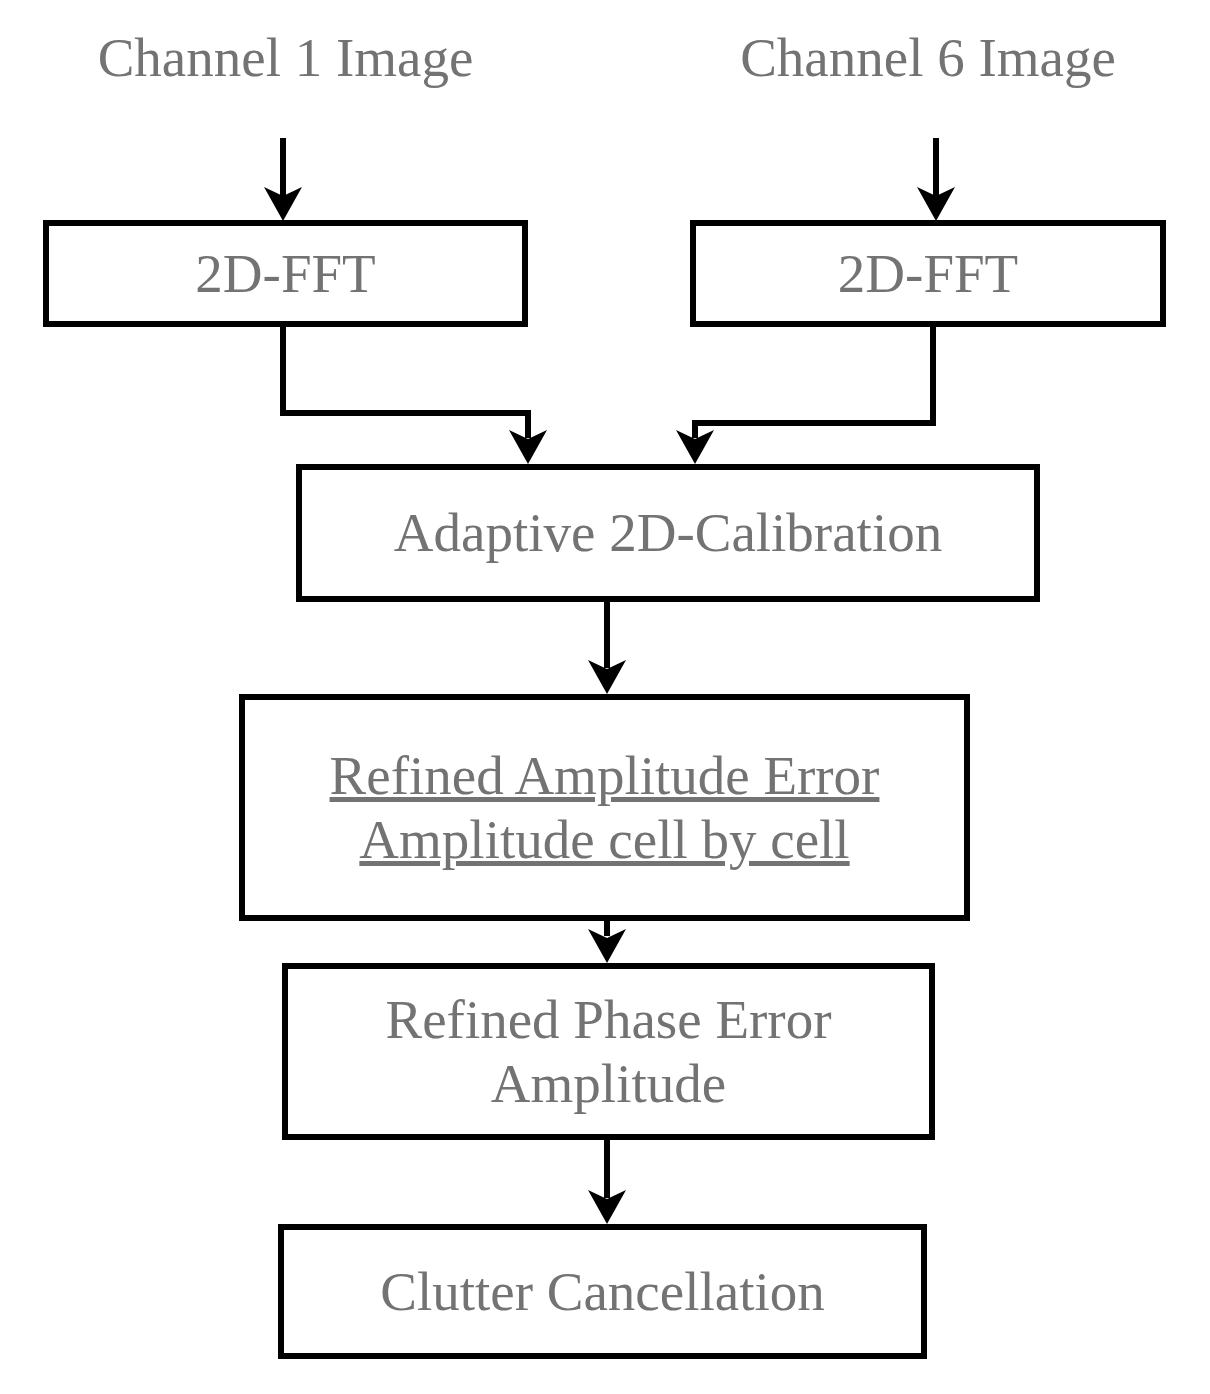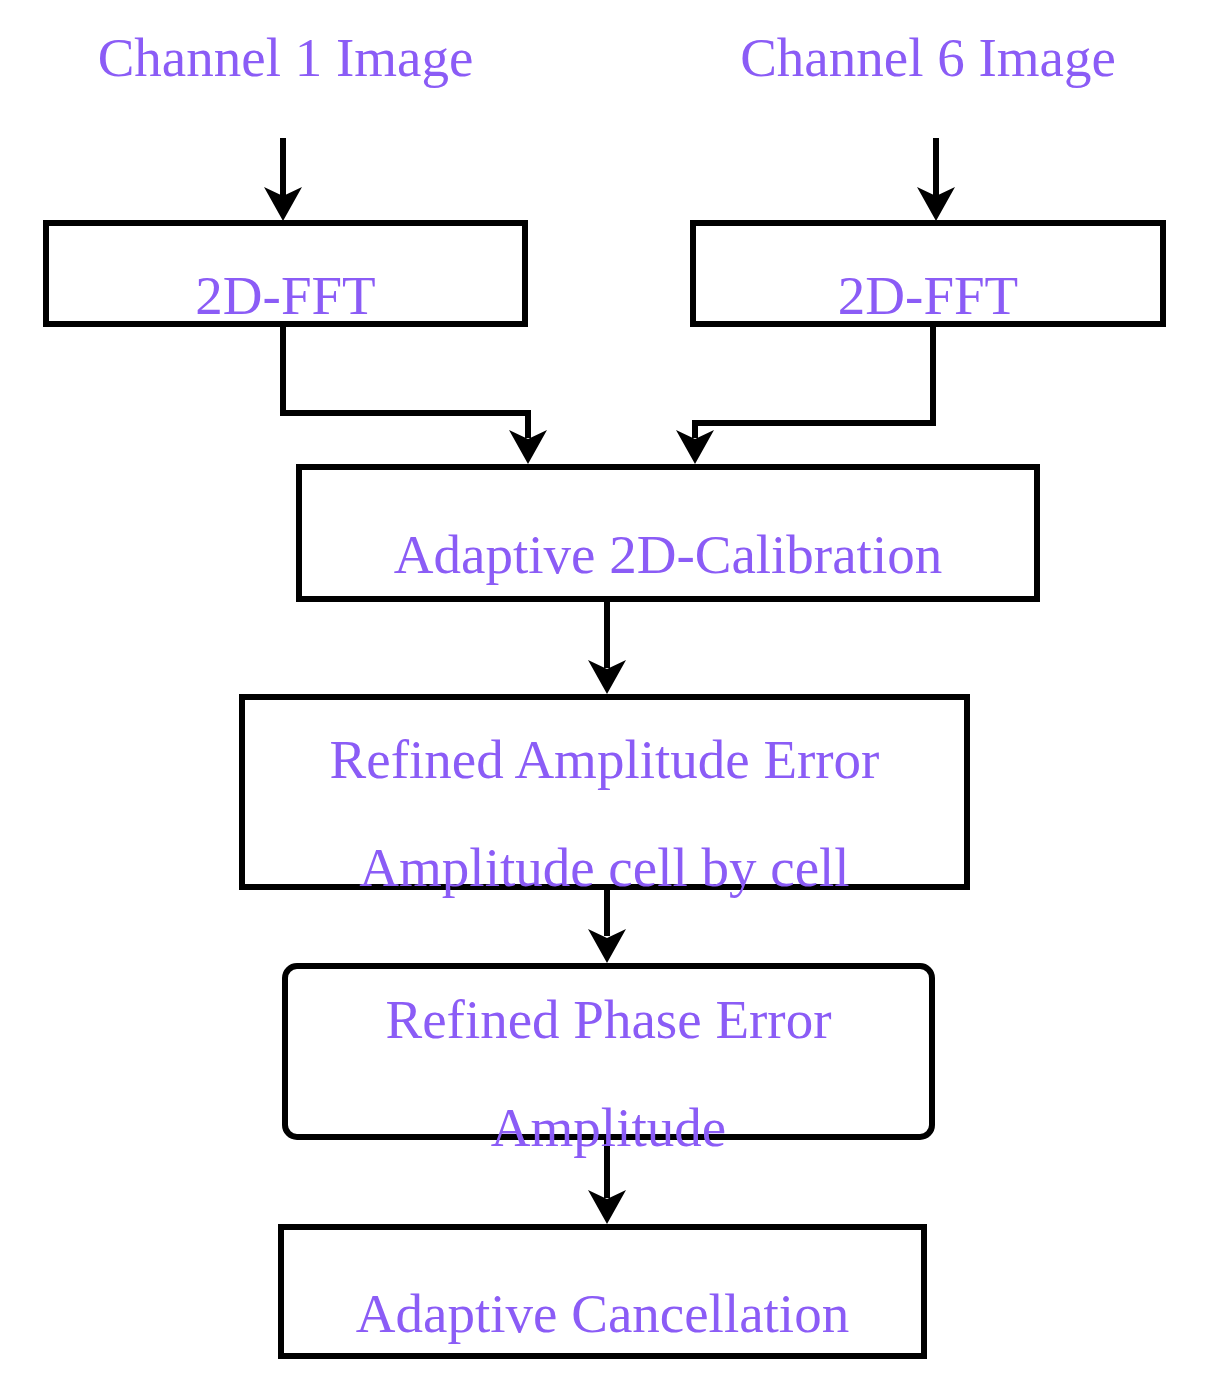--- a/index.html
+++ b/index.html
@@ -6,21 +6,21 @@
     margin: 0;
     padding: 0;
     background: #ffffff;
   }
   .canvas {
     position: relative;
     width: 1210px;
     height: 1394px;
     background: #ffffff;
     font-family: "Liberation Serif", "DejaVu Serif", serif;
-    color: #8b5cf6;
+    color: #737373;
     overflow: hidden;
   }
   .connector-layer {
     position: absolute;
     left: 0;
     top: 0;
     width: 1210px;
     height: 1394px;
     pointer-events: none;
   }
@@ -50,27 +50,26 @@
     flex-direction: column;
     align-items: center;
     justify-content: center;
     text-align: center;
     font-size: 55px;
     line-height: 64px;
   }
   .node span {
     display: block;
     white-space: nowrap;
-    margin-top: 44px;
   }
   .node-fft-left   { left: 43px;  top: 220px;  width: 485px; height: 107px; }
   .node-fft-right  { left: 690px; top: 220px;  width: 476px; height: 107px; }
   .node-calibration{ left: 296px; top: 464px;  width: 744px; height: 138px; }
-  .node-amplitude  { left: 239px; top: 694px;  width: 731px; height: 196px; }
-  .node-phase      { left: 282px; top: 963px;  width: 653px; height: 177px; border-radius: 15px; }
+  .node-amplitude  { left: 239px; top: 694px;  width: 731px; height: 227px; text-decoration: underline; }
+  .node-phase      { left: 282px; top: 963px;  width: 653px; height: 177px; }
   .node-clutter    { left: 278px; top: 1224px; width: 649px; height: 135px; }
   .label-channel-1 { left: 43px;  top: 28px;   width: 485px; }
   .label-channel-2 { left: 690px; top: 28px;   width: 476px; }
 </style>
 </head>
 <body>
 
 <div class="canvas">
 
   <svg class="connector-layer" viewBox="0 0 1210 1394" xmlns="http://www.w3.org/2000/svg">
@@ -131,16 +130,16 @@
     <span>Refined Amplitude Error</span>
     <span>Amplitude cell by cell</span>
   </div>
 
   <div class="node node-phase">
     <span>Refined Phase Error</span>
     <span>Amplitude</span>
   </div>
 
   <div class="node node-clutter">
-    <span>Adaptive Cancellation</span>
+    <span>Clutter Cancellation</span>
   </div>
 
 </div>
 
 </body></html>

